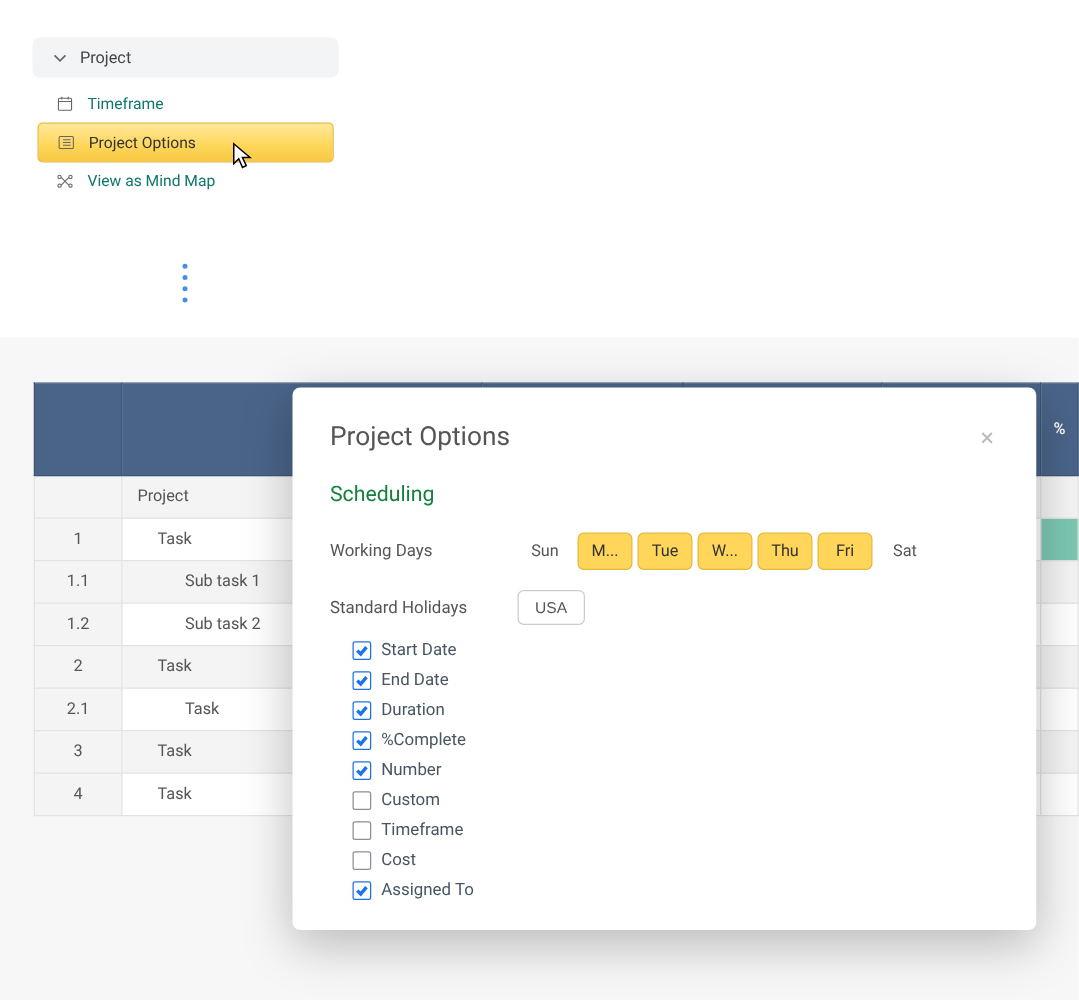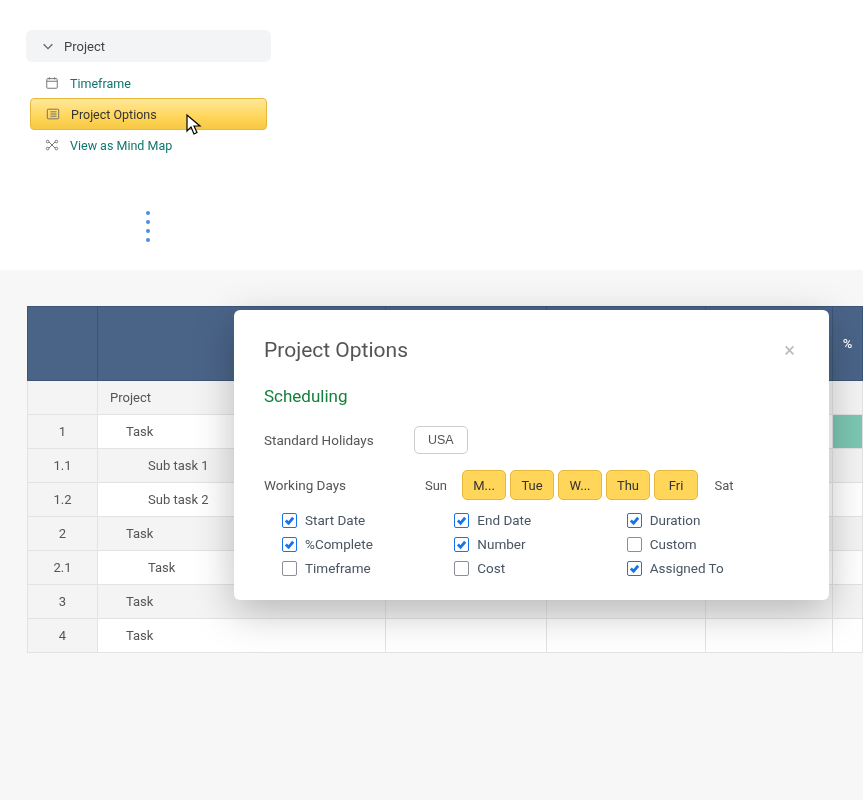--- a/index.html
+++ b/index.html
@@ -172,21 +172,21 @@
     border: 1px solid #e8b83a;
     color: #333;
   }
   .holiday-btn {
     border: 1px solid #ccc; border-radius: 5px;
     padding: 6px 13px; font-size: 12.5px; color: #555;
     background: #fff; cursor: pointer;
   }
   .display-grid {
     display: grid;
-    grid-template-columns: 1fr 1fr 1fr;
+    grid-template-columns: 1fr;
     row-gap: 8px;
     padding: 4px 30px 24px 48px;
   }
   .chk {
     display: flex; align-items: center; gap: 8px;
     font-size: 13.5px; color: #495563;
     cursor: pointer;
   }
   .chk .box {
     width: 15px; height: 15px;
@@ -369,37 +369,37 @@
 
 <div class="dialog">
   <div class="dlg-head">
     <div class="dlg-title">Project Options</div>
     <div class="dlg-close">×</div>
   </div>
 
   <div class="dlg-section-title">Scheduling</div>
 
   <div class="dlg-row">
-    <div class="dlg-label">Standard Holidays</div>
-    <button class="holiday-btn">USA</button>
-  </div>
-
-  <div class="dlg-row">
     <div class="dlg-label">Working Days</div>
     <div class="day-pills">
       <div class="day-pill muted">Sun</div>
       <div class="day-pill active">M...</div>
       <div class="day-pill active">Tue</div>
       <div class="day-pill active">W...</div>
       <div class="day-pill active">Thu</div>
       <div class="day-pill active">Fri</div>
       <div class="day-pill muted">Sat</div>
     </div>
   </div>
 
+  <div class="dlg-row">
+    <div class="dlg-label">Standard Holidays</div>
+    <button class="holiday-btn">USA</button>
+  </div>
+
 
   <div class="display-grid">
     <div class="chk checked">
       <span class="box">
           <svg viewBox="0 0 12 12">
             <polyline points="2,6 5,9 10,3"></polyline>
           </svg>
         </span>
       <span>Start Date</span>
     </div>

